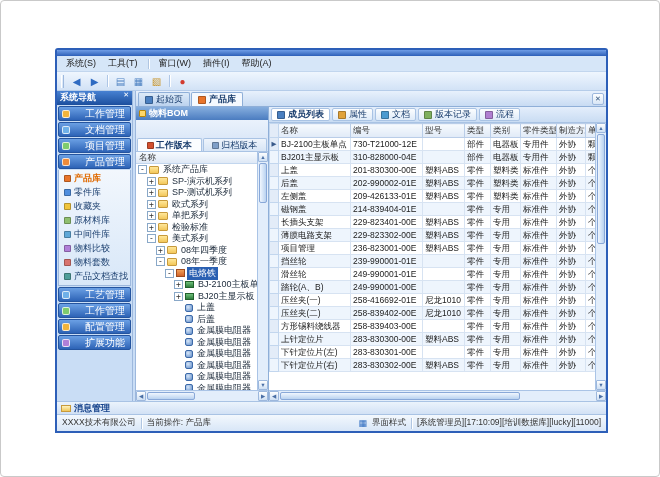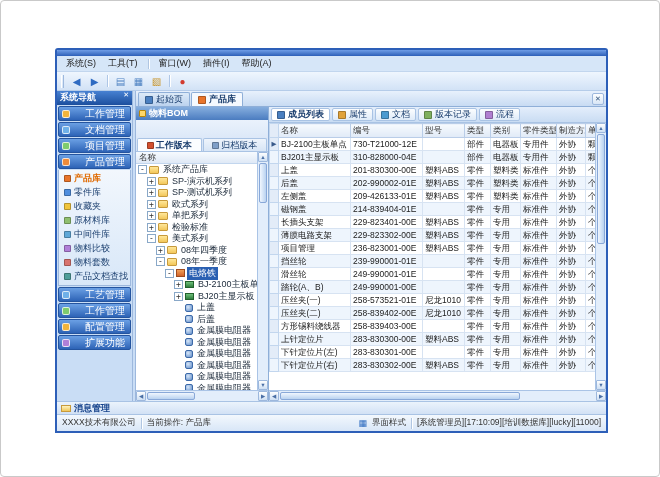--- a/index.html
+++ b/index.html
@@ -583,21 +583,21 @@
                         <td></td>
                         <td>零件</td>
                         <td>专用</td>
                         <td>标准件</td>
                         <td>外协</td>
                         <td>个</td>
                       </tr>
                       <tr>
                         <td class="gutter"></td>
                         <td>压丝夹(一)</td>
-                        <td>258-573521-01E</td>
+                        <td>258-416692-01E</td>
                         <td>尼龙1010</td>
                         <td>零件</td>
                         <td>专用</td>
                         <td>标准件</td>
                         <td>外协</td>
                         <td>个</td>
                       </tr>
                       <tr>
                         <td class="gutter"></td>
                         <td>压丝夹(二)</td>

